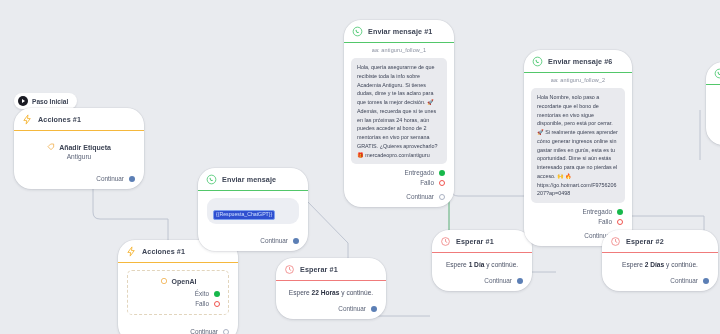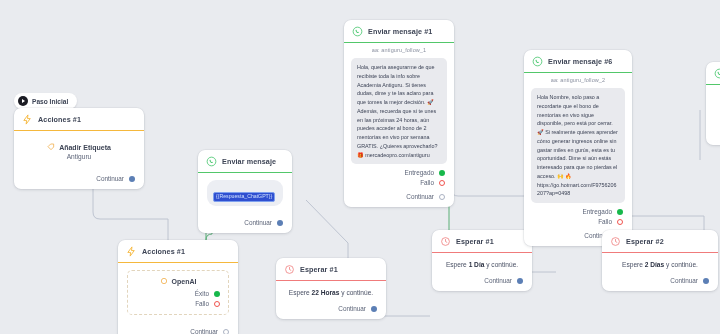--- a/index.html
+++ b/index.html
@@ -13,21 +13,21 @@
     position: relative;
     width: 720px; height: 334px;
     background: #e9ebef;
     overflow: hidden;
   }
   #edges { position: absolute; left:0; top:0; width:720px; height:334px; pointer-events:none; }
 
   .node {
     position: absolute;
     background: #ffffff;
-    border-radius: 7px;
+    border-radius: 17px;
     box-shadow: 0 1px 3px rgba(20,25,45,0.12), 0 0 0 0.6px rgba(120,130,150,0.13);
     box-sizing: border-box;
     overflow: hidden;
   }
   .node-head {
     display: flex; align-items: center;
     gap: 5px;
     padding: 6px 8px 5px 8px;
     font-size: 7.2px;
     font-weight: bold;
@@ -210,21 +210,21 @@
           </div>
         </div>
       </div>
     </div>
     <div class="foot">
       <span>Continuar</span>
       <span class="pdot hollow"></span>
     </div>
   </div>
 
-  <div class="node" style="left:198px; top:150px; width:94px;">
+  <div class="node" style="left:198px; top:168px; width:110px;">
     <div class="node-head">
       <svg class="ico" viewBox="0 0 24 24">
         <circle cx="12" cy="12" r="9.5" fill="none" stroke="#2fbf5a" stroke-width="1.6"></circle>
         <path d="M8.6 8.2c.5-.2.9 0 1.1.5l.5 1.2c.1.3 0 .6-.2.8l-.4.4c.5 1 1.3 1.8 2.3 2.3l.4-.4c.2-.2.5-.3.8-.2l1.2.5c.5.2.7.6.5 1.1-.3.8-1.2 1.2-2 1-2.4-.6-4.3-2.5-4.9-4.9-.2-.8.1-1.6.7-2.3z" fill="#2fbf5a"></path>
       </svg>
       <span>Enviar mensaje</span>
     </div>
     <div class="rule green"></div>
     <div class="node-body">
       <div class="input-like">

